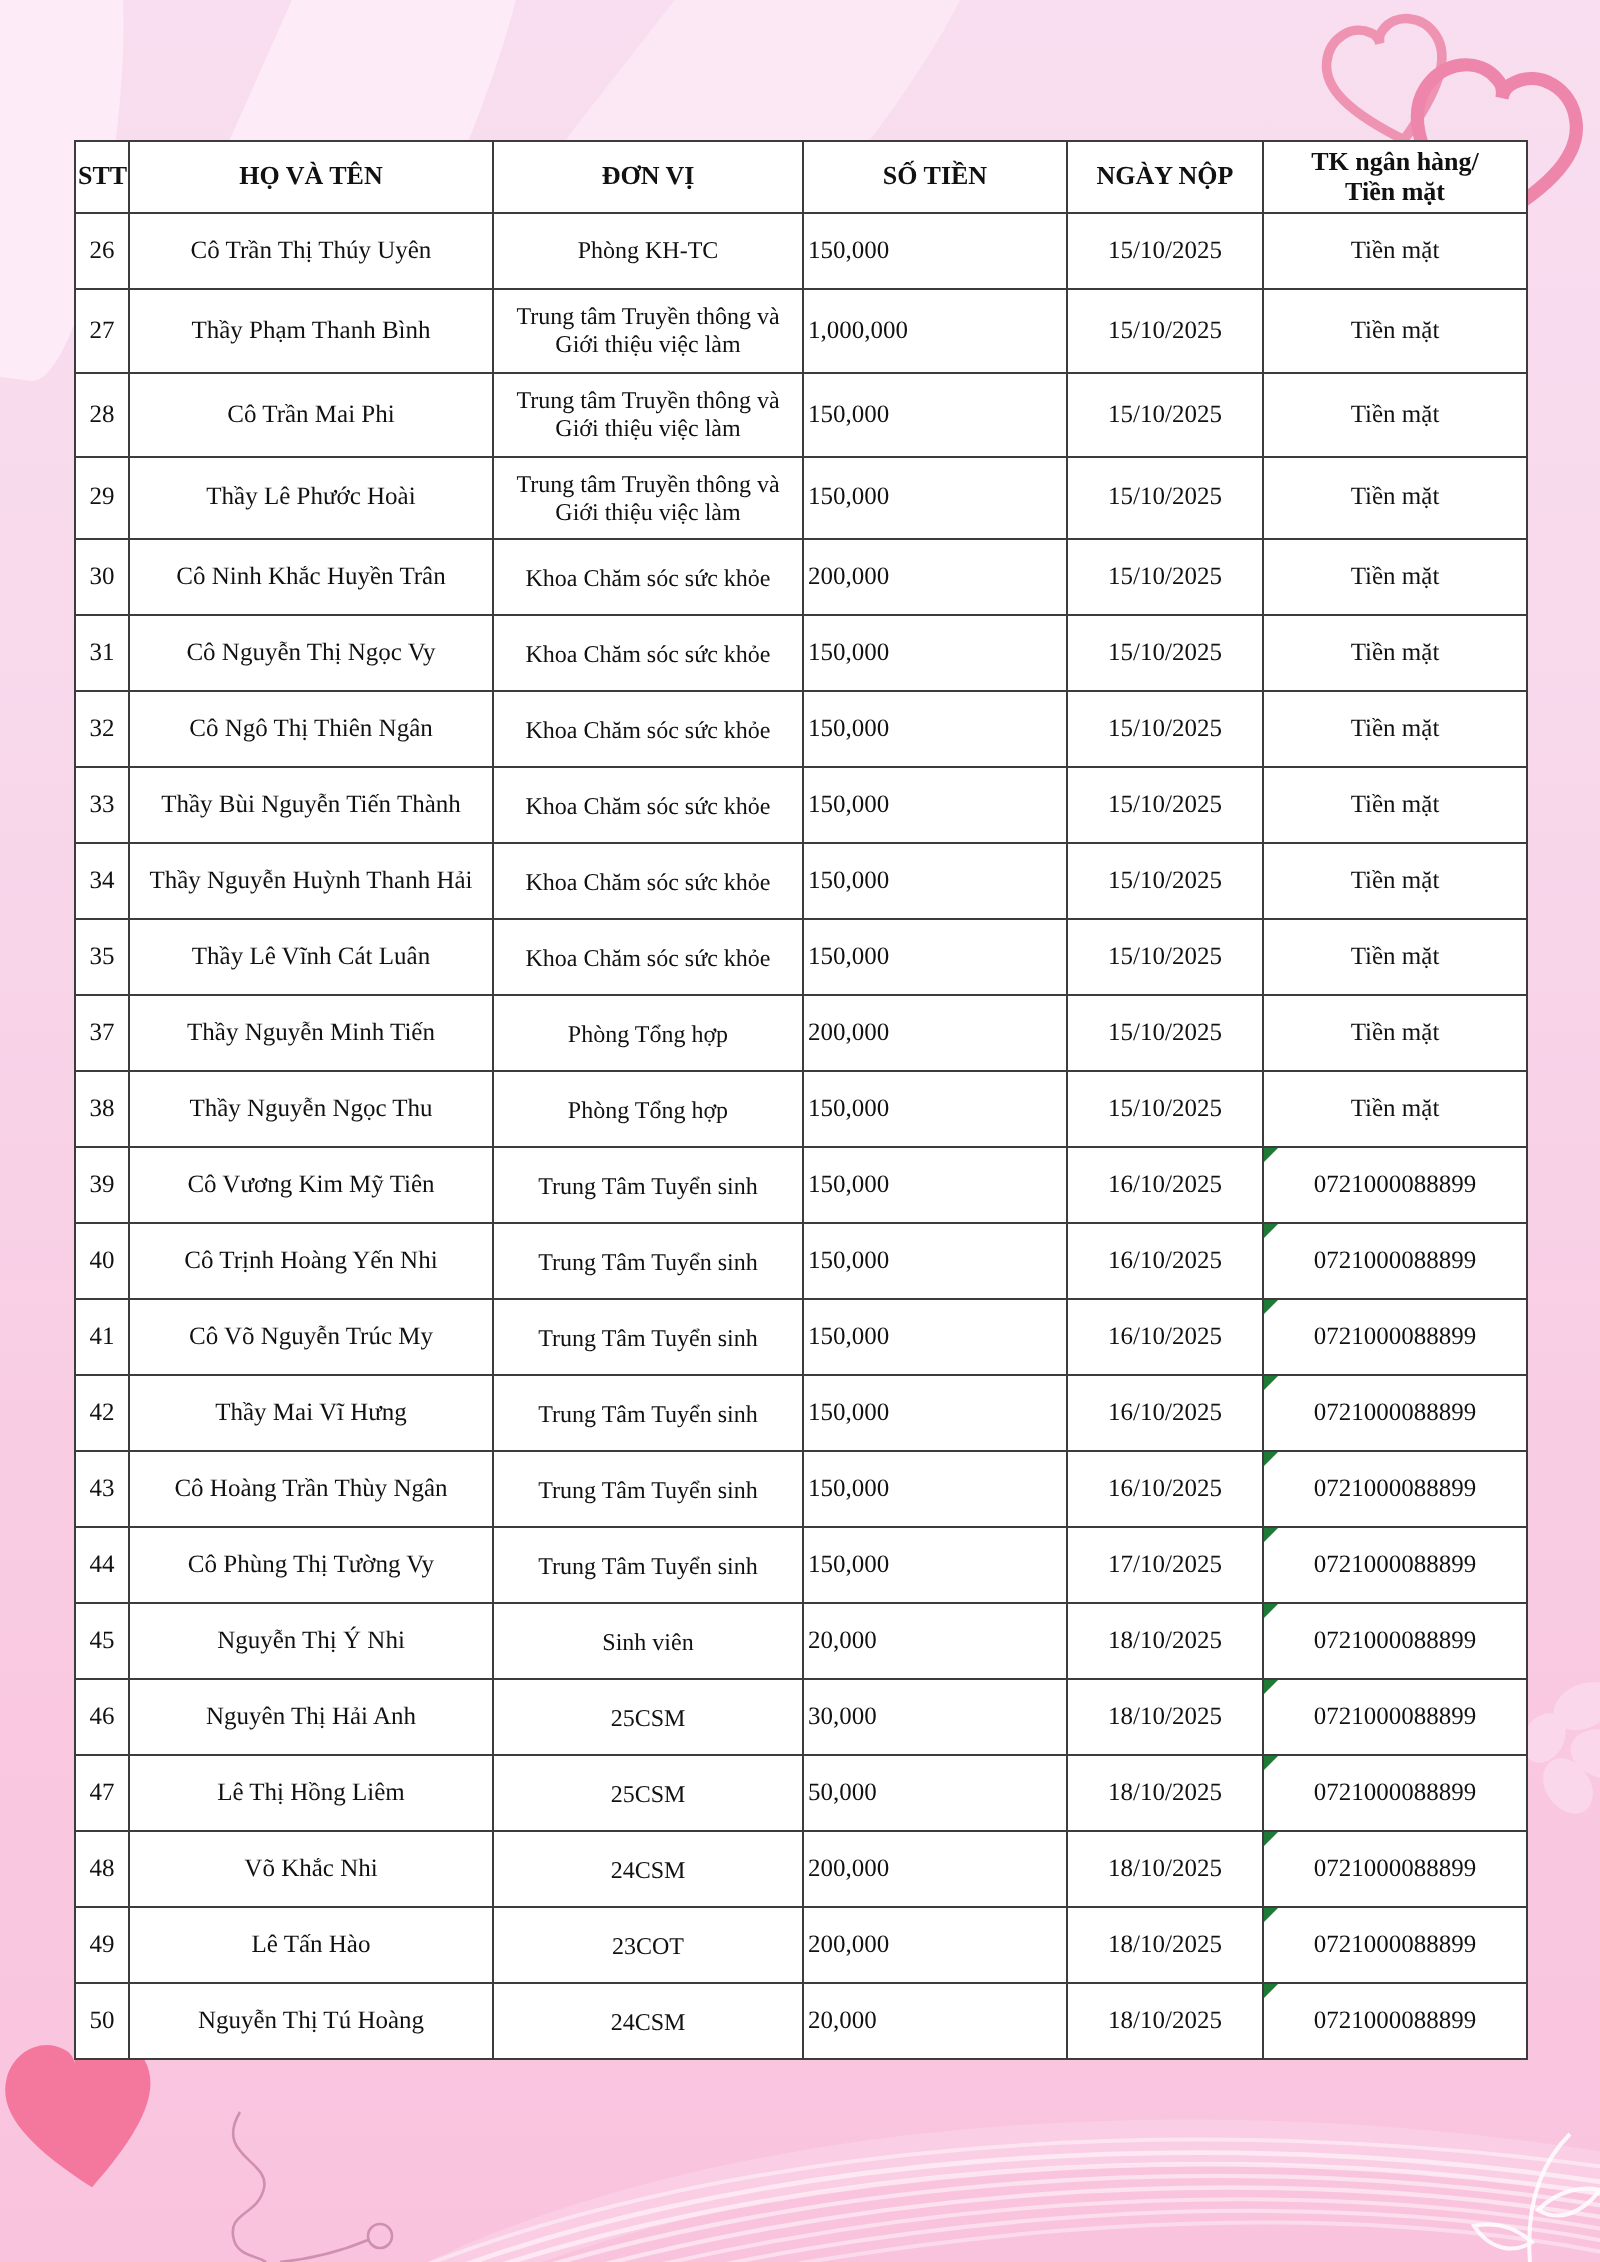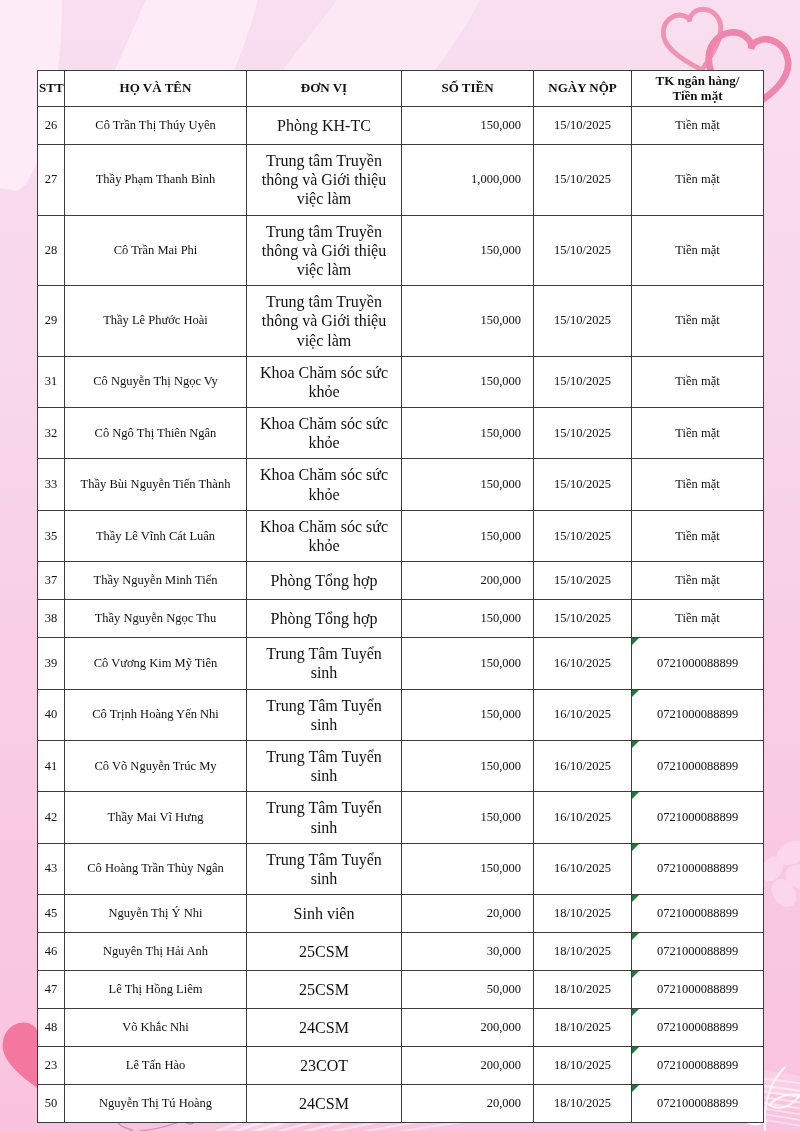--- a/index.html
+++ b/index.html
@@ -26,22 +26,22 @@
   .fee-table th, .fee-table td { border:1.5px solid #3c3c3c; overflow:hidden; }
   .fee-table thead th {
     font-size:13px; font-weight:bold; text-align:center; height:36px;
     line-height:1.15; padding:2px 1px; background:#fff;
   }
   .fee-table thead th.c-payment { white-space:pre-line; }
   .fee-table tbody td {
     font-size:12.5px; text-align:center; height:38px; padding:1px 2px;
     position:relative; background:#fff;
   }
-  .fee-table td.c-unit { font-size:16px; line-height:1.2; padding:6px 5px;font-family:Liberation Serif, serif; }
-  .fee-table td.c-amount { text-align:right; padding-right:12px; }
+  .fee-table td.c-unit { font-size:12px; line-height:1.2; padding:6px 5px;font-family:Liberation Serif, serif; }
+  .fee-table td.c-amount { text-align:left; padding-right:0; }
   .col-stt{width:27px;} .col-name{width:182px;} .col-unit{width:155px;}
   .col-amount{width:132px;} .col-date{width:98px;} .col-payment{width:132px;}
   td.has-marker::before {
     content:''; position:absolute; top:0; left:0;
     border-top:7px solid #1e7a36; border-right:7px solid transparent;
   }
 </style>
 </head>
 <body>
 
@@ -146,38 +146,54 @@
     </tr>
         <tr>
       <td class="c-stt">29</td>
       <td class="c-name">Thầy Lê Phước Hoài</td>
       <td class="c-unit">Trung tâm Truyền thông và Giới thiệu việc làm</td>
       <td class="c-amount">150,000</td>
       <td class="c-date">15/10/2025</td>
       <td class="c-payment">Tiền mặt</td>
     </tr>
         <tr>
+      <td class="c-stt">30</td>
+      <td class="c-name">Cô Ninh Khắc Huyền Trân</td>
+      <td class="c-unit">Khoa Chăm sóc sức khỏe</td>
+      <td class="c-amount">200,000</td>
+      <td class="c-date">15/10/2025</td>
+      <td class="c-payment">Tiền mặt</td>
+    </tr>
+        <tr>
       <td class="c-stt">31</td>
       <td class="c-name">Cô Nguyễn Thị Ngọc Vy</td>
       <td class="c-unit">Khoa Chăm sóc sức khỏe</td>
       <td class="c-amount">150,000</td>
       <td class="c-date">15/10/2025</td>
       <td class="c-payment">Tiền mặt</td>
     </tr>
         <tr>
       <td class="c-stt">32</td>
       <td class="c-name">Cô Ngô Thị Thiên Ngân</td>
       <td class="c-unit">Khoa Chăm sóc sức khỏe</td>
       <td class="c-amount">150,000</td>
       <td class="c-date">15/10/2025</td>
       <td class="c-payment">Tiền mặt</td>
     </tr>
         <tr>
       <td class="c-stt">33</td>
       <td class="c-name">Thầy Bùi Nguyễn Tiến Thành</td>
+      <td class="c-unit">Khoa Chăm sóc sức khỏe</td>
+      <td class="c-amount">150,000</td>
+      <td class="c-date">15/10/2025</td>
+      <td class="c-payment">Tiền mặt</td>
+    </tr>
+        <tr>
+      <td class="c-stt">34</td>
+      <td class="c-name">Thầy Nguyễn Huỳnh Thanh Hải</td>
       <td class="c-unit">Khoa Chăm sóc sức khỏe</td>
       <td class="c-amount">150,000</td>
       <td class="c-date">15/10/2025</td>
       <td class="c-payment">Tiền mặt</td>
     </tr>
         <tr>
       <td class="c-stt">35</td>
       <td class="c-name">Thầy Lê Vĩnh Cát Luân</td>
       <td class="c-unit">Khoa Chăm sóc sức khỏe</td>
       <td class="c-amount">150,000</td>
@@ -234,20 +250,28 @@
     </tr>
         <tr>
       <td class="c-stt">43</td>
       <td class="c-name">Cô Hoàng Trần Thùy Ngân</td>
       <td class="c-unit">Trung Tâm Tuyển sinh</td>
       <td class="c-amount">150,000</td>
       <td class="c-date">16/10/2025</td>
       <td class="c-payment has-marker">0721000088899</td>
     </tr>
         <tr>
+      <td class="c-stt">44</td>
+      <td class="c-name">Cô Phùng Thị Tường Vy</td>
+      <td class="c-unit">Trung Tâm Tuyển sinh</td>
+      <td class="c-amount">150,000</td>
+      <td class="c-date">17/10/2025</td>
+      <td class="c-payment has-marker">0721000088899</td>
+    </tr>
+        <tr>
       <td class="c-stt">45</td>
       <td class="c-name">Nguyễn Thị Ý Nhi</td>
       <td class="c-unit">Sinh viên</td>
       <td class="c-amount">20,000</td>
       <td class="c-date">18/10/2025</td>
       <td class="c-payment has-marker">0721000088899</td>
     </tr>
         <tr>
       <td class="c-stt">46</td>
       <td class="c-name">Nguyên Thị Hải Anh</td>
@@ -266,21 +290,21 @@
     </tr>
         <tr>
       <td class="c-stt">48</td>
       <td class="c-name">Võ Khắc Nhi</td>
       <td class="c-unit">24CSM</td>
       <td class="c-amount">200,000</td>
       <td class="c-date">18/10/2025</td>
       <td class="c-payment has-marker">0721000088899</td>
     </tr>
         <tr>
-      <td class="c-stt">23</td>
+      <td class="c-stt">49</td>
       <td class="c-name">Lê Tấn Hào</td>
       <td class="c-unit">23COT</td>
       <td class="c-amount">200,000</td>
       <td class="c-date">18/10/2025</td>
       <td class="c-payment has-marker">0721000088899</td>
     </tr>
         <tr>
       <td class="c-stt">50</td>
       <td class="c-name">Nguyễn Thị Tú Hoàng</td>
       <td class="c-unit">24CSM</td>

